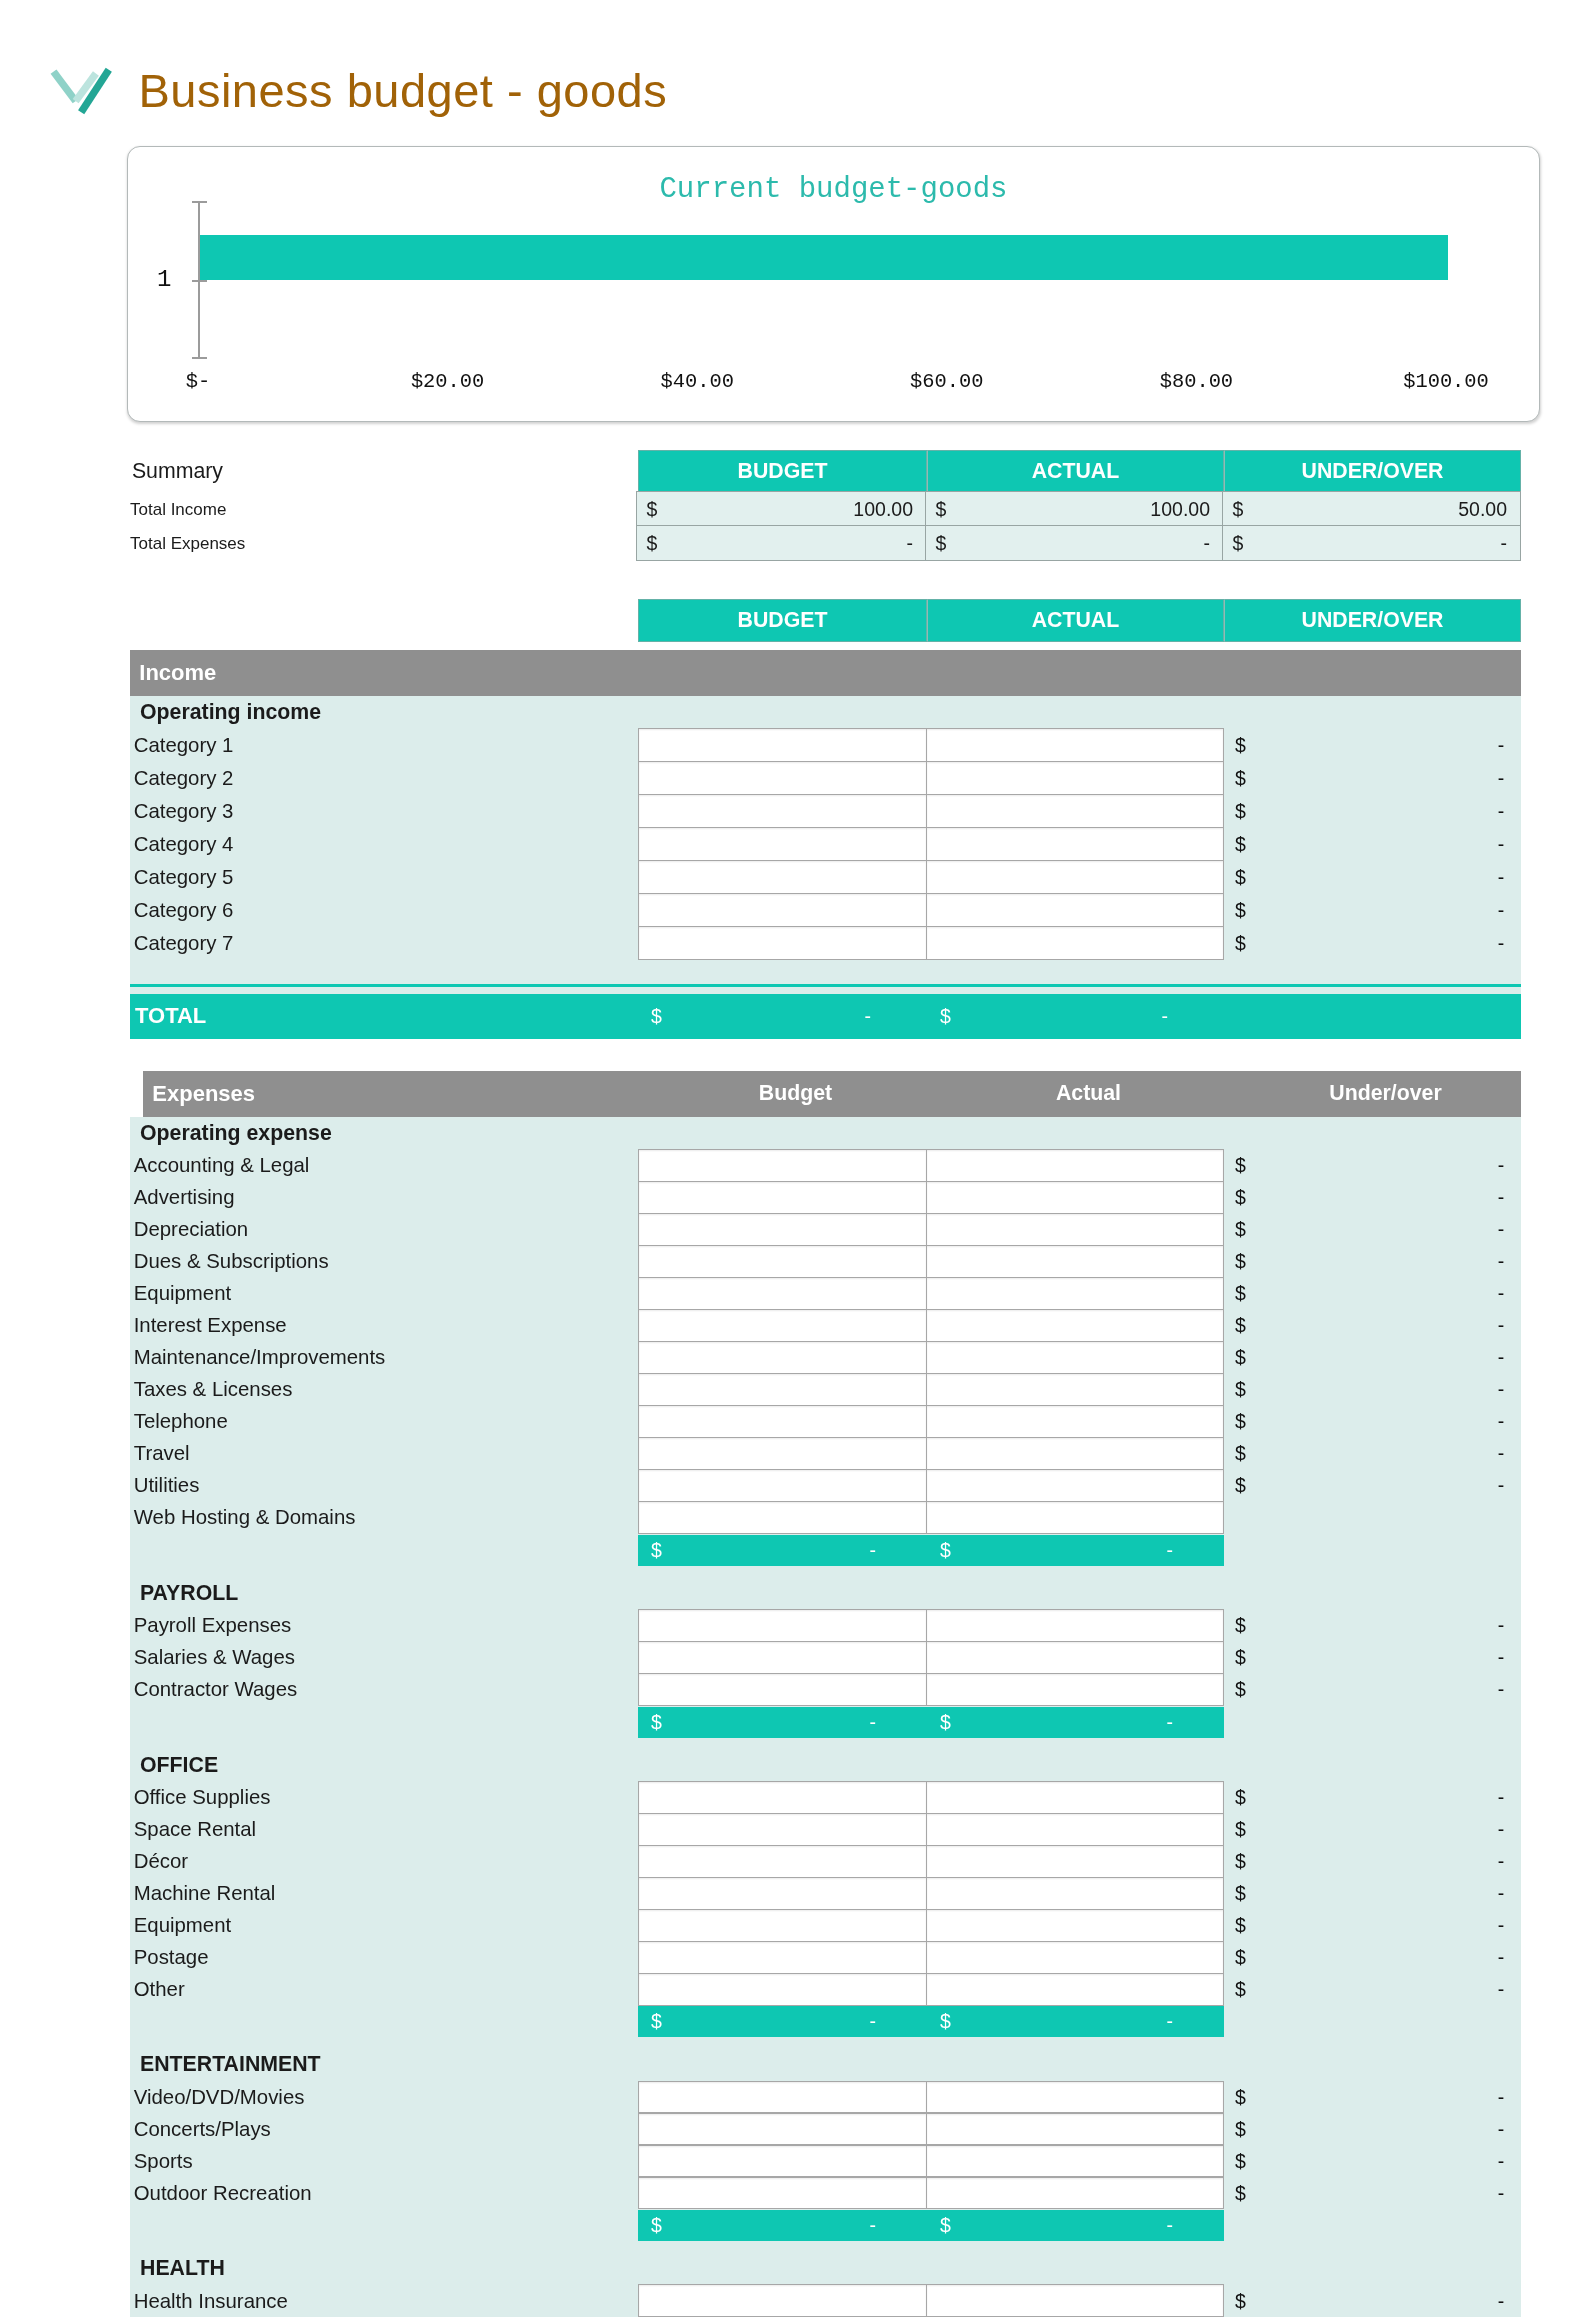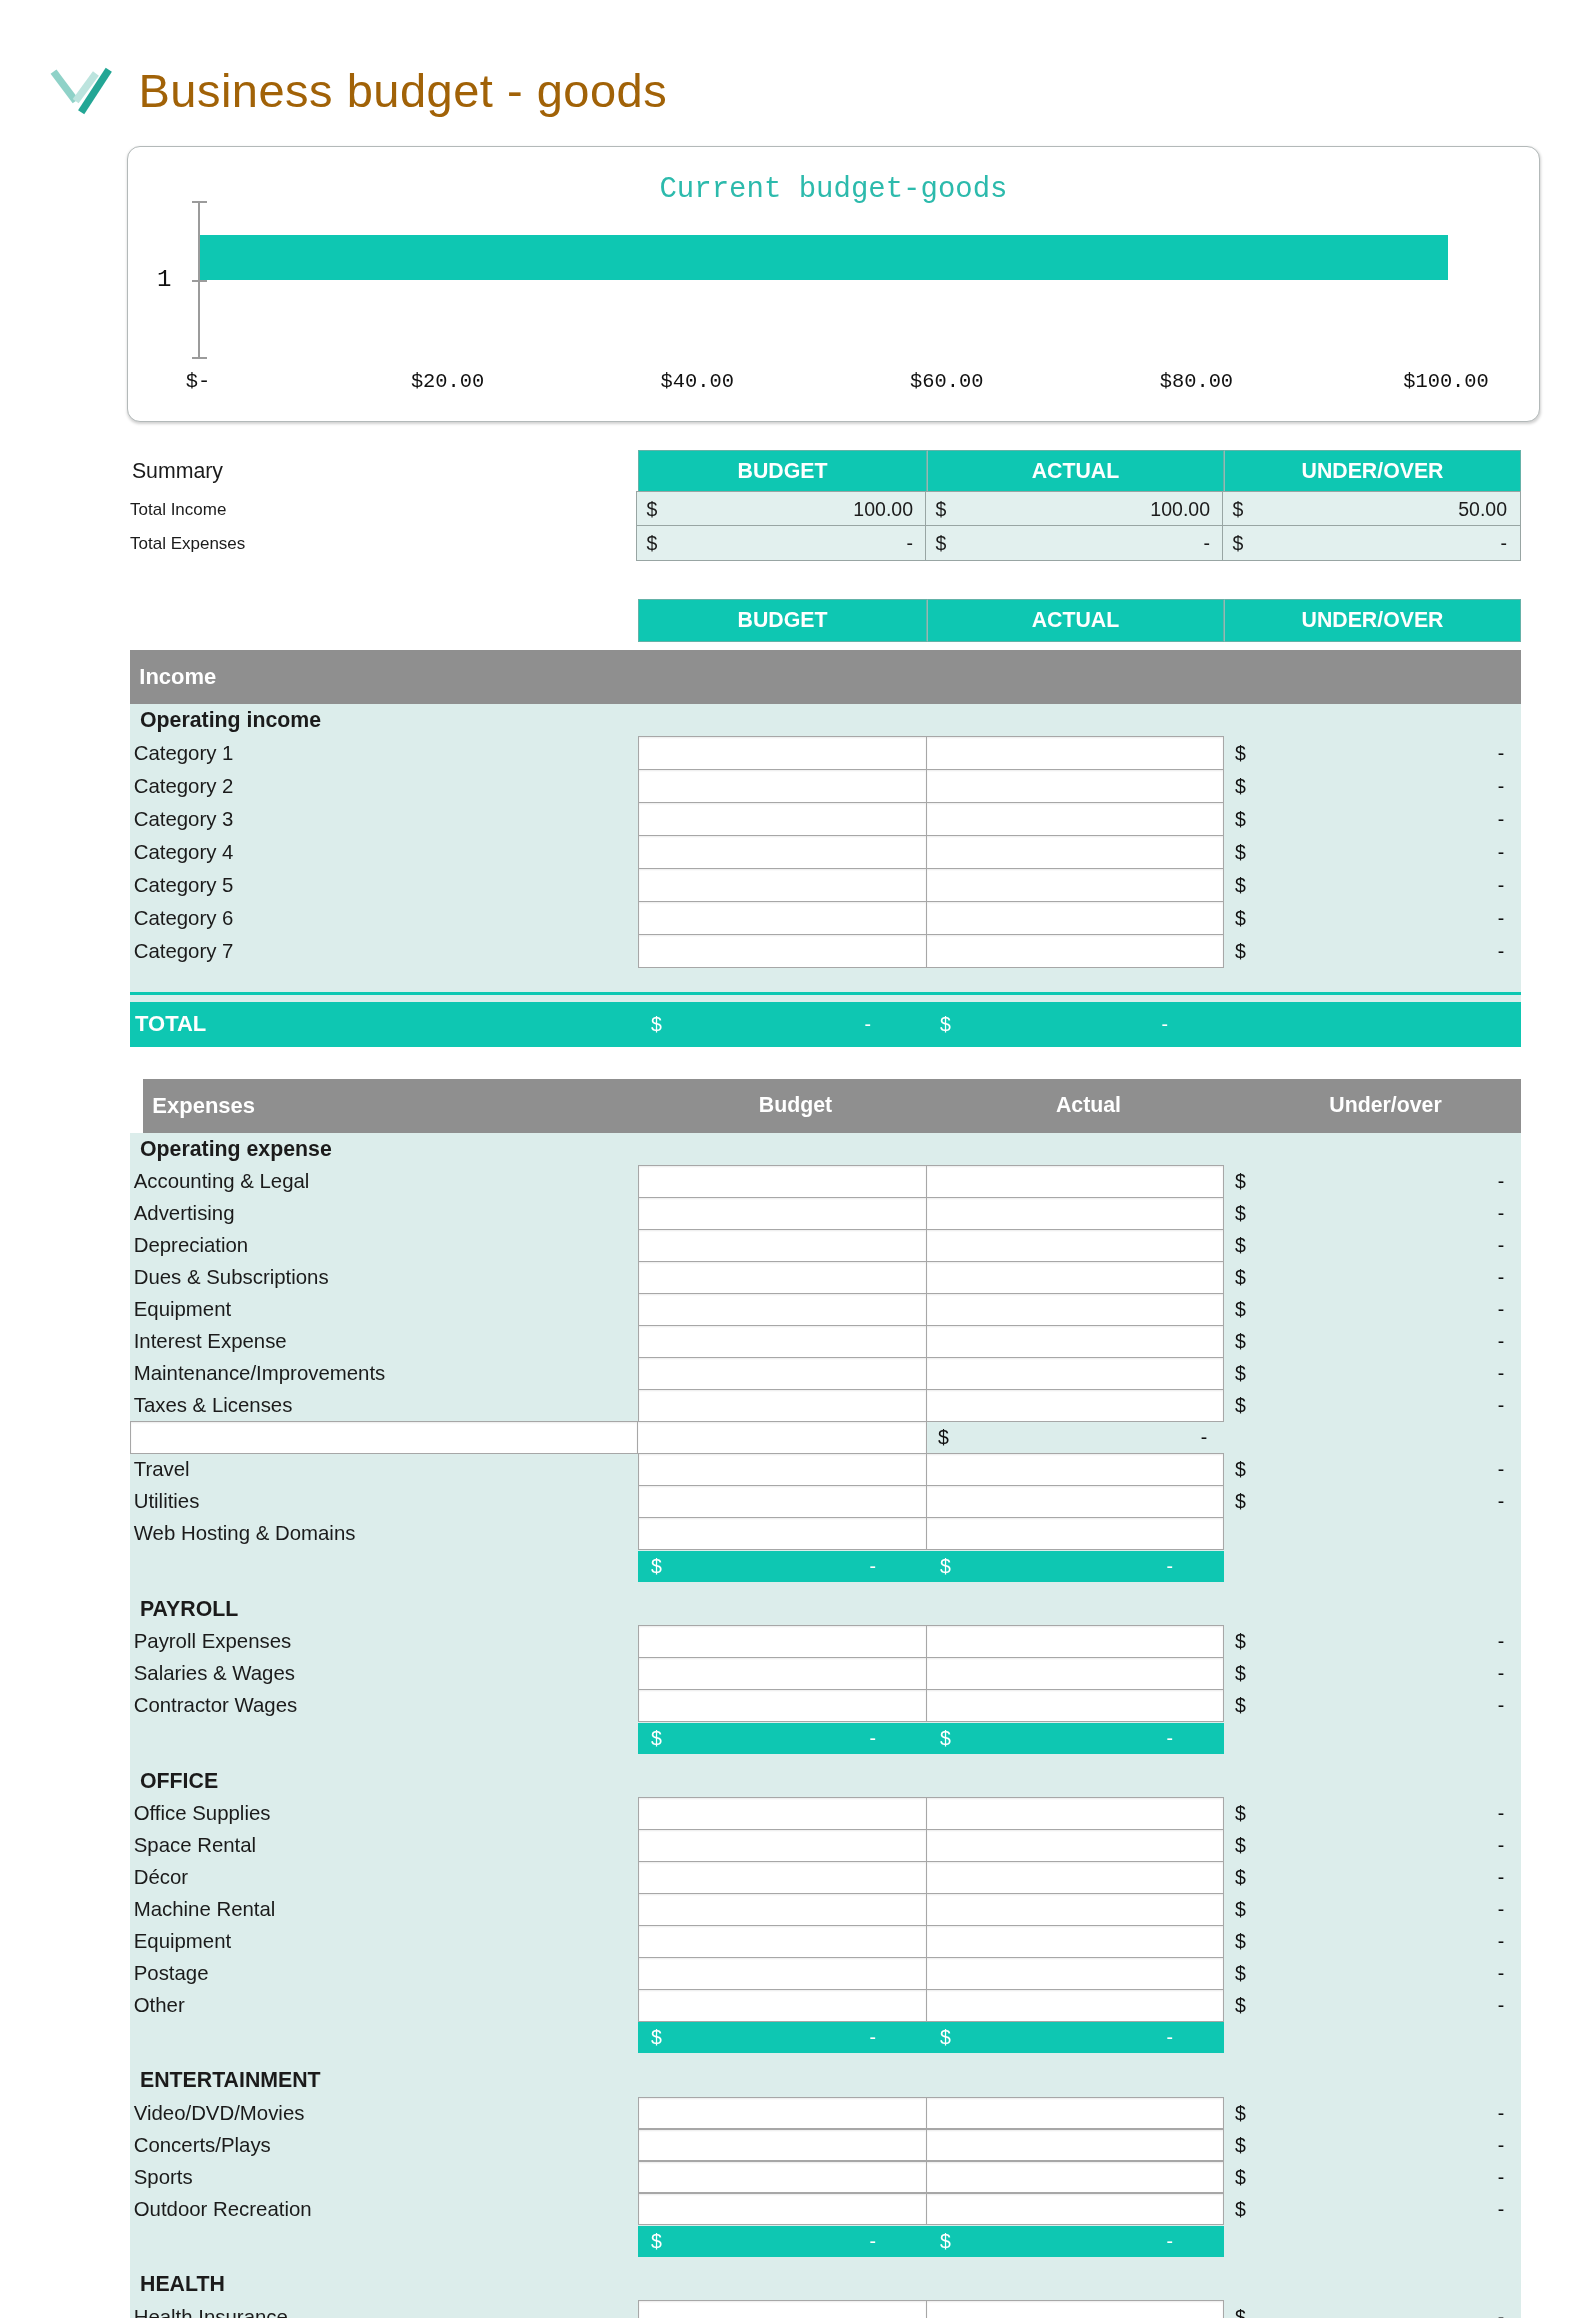--- a/index.html
+++ b/index.html
@@ -40,21 +40,21 @@
   .th.first { border-left:0.9px solid #64b2a8; }
   .sum-cell { background:#e2f0ee; border:1.9px solid #98a5a3; margin-top:-1.9px; margin-left:-1.9px;
               height:36px; display:flex; align-items:center; justify-content:space-between;
               padding:0 13px 0 9.3px; font-size:19.5px; }
   .sum-label { font-size:17px; display:flex; align-items:center; }
 
   
   .col-header { margin-top:38px; }
 
   
-  .band { background:#8f8f8f; color:#fff; height:54px; margin-top:7.4px; }
+  .band { background:#8f8f8f; color:#fff; height:46px; margin-top:7.4px; }
   .band .b-label { font-weight:bold; font-size:22px; display:flex; align-items:center; padding-left:9.3px; }
   .band .b-col { font-weight:bold; font-size:21.3px; display:flex; align-items:center; justify-content:center; }
 
   
   .lite { background:#dcedeb; }
   .group-label { font-weight:bold; font-size:21.3px; height:33px; display:flex; align-items:center; padding-left:10px; }
   .item-row { height:33px; }
   .exp .item-row { height:32px; }
   .item-label { font-size:20.4px; display:flex; align-items:center; padding-left:3.7px; }
   .cell-in { background:#fff; border:0.9px solid #a7a7a7; margin-top:-0.9px;
@@ -345,20 +345,21 @@
     <div class="item-label">Taxes &amp; Licenses</div>
     <div class="cell-in budget"></div>
     <div class="cell-in actual"></div>
     <div class="uo">
       <span>$</span>
       <span>-</span>
     </div>
   </div>
 
   <div class="grid item-row">
+    <div class="item-label">Telephone</div>
     <div class="cell-in budget"></div>
     <div class="cell-in actual"></div>
     <div class="uo">
       <span>$</span>
       <span>-</span>
     </div>
   </div>
 
   <div class="grid item-row">
     <div class="item-label">Travel</div>

